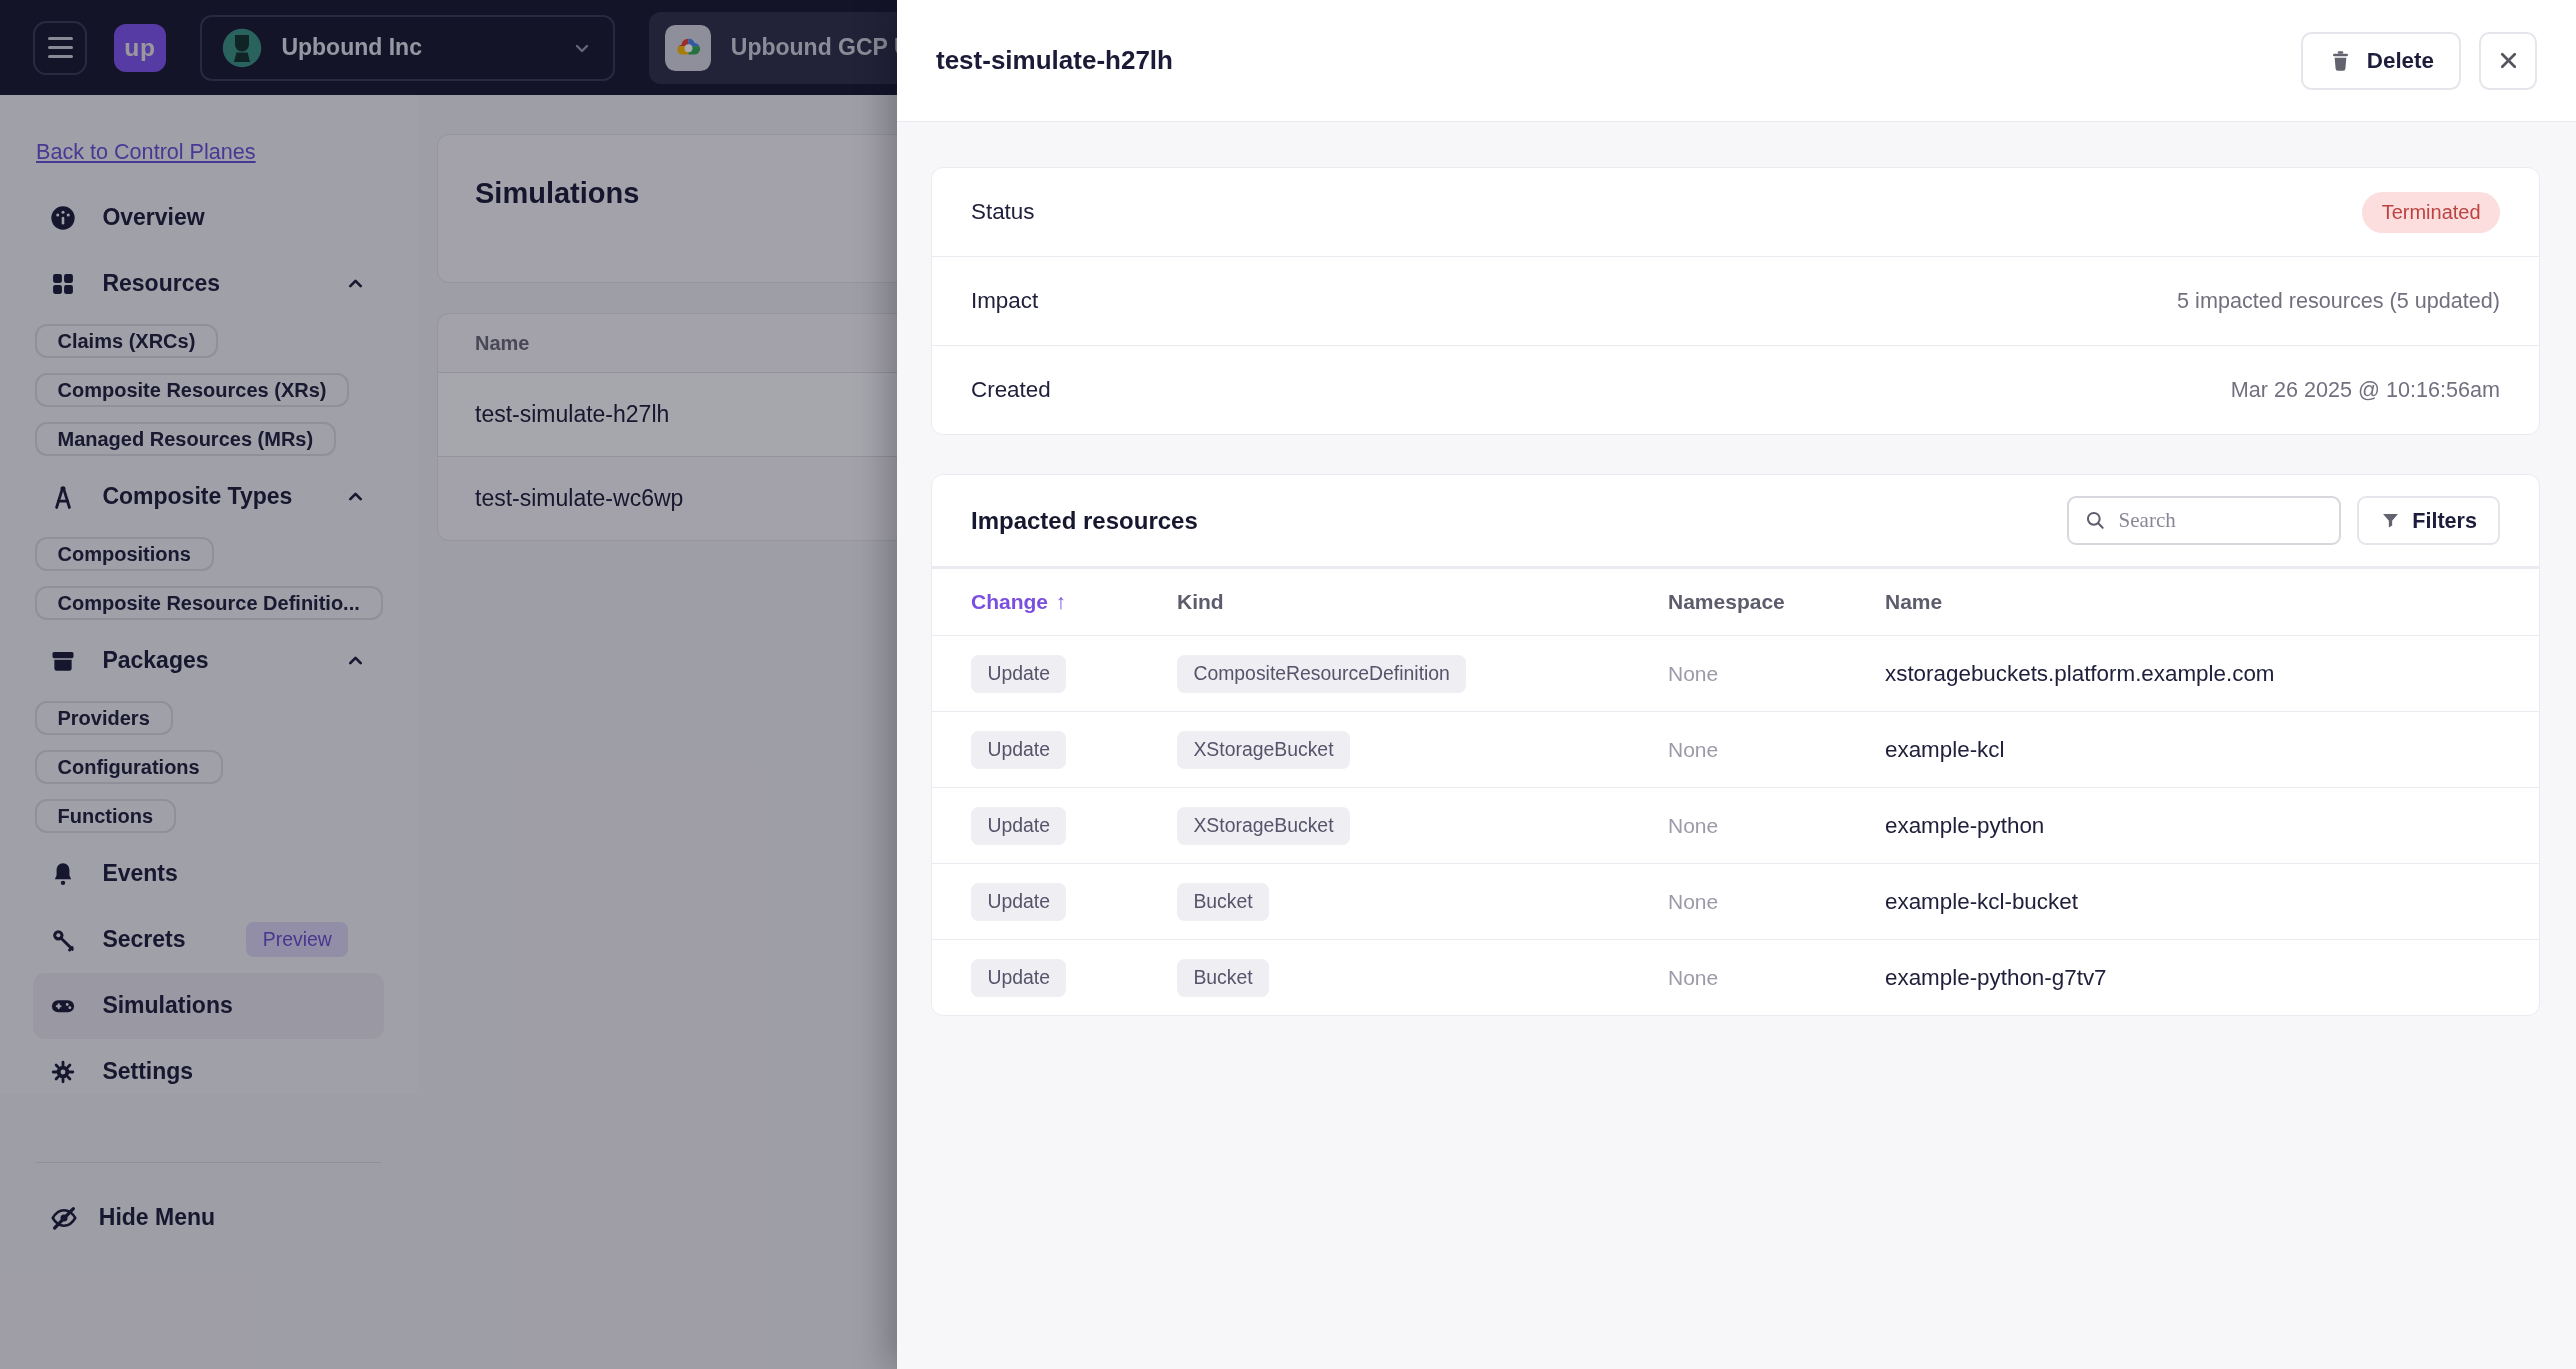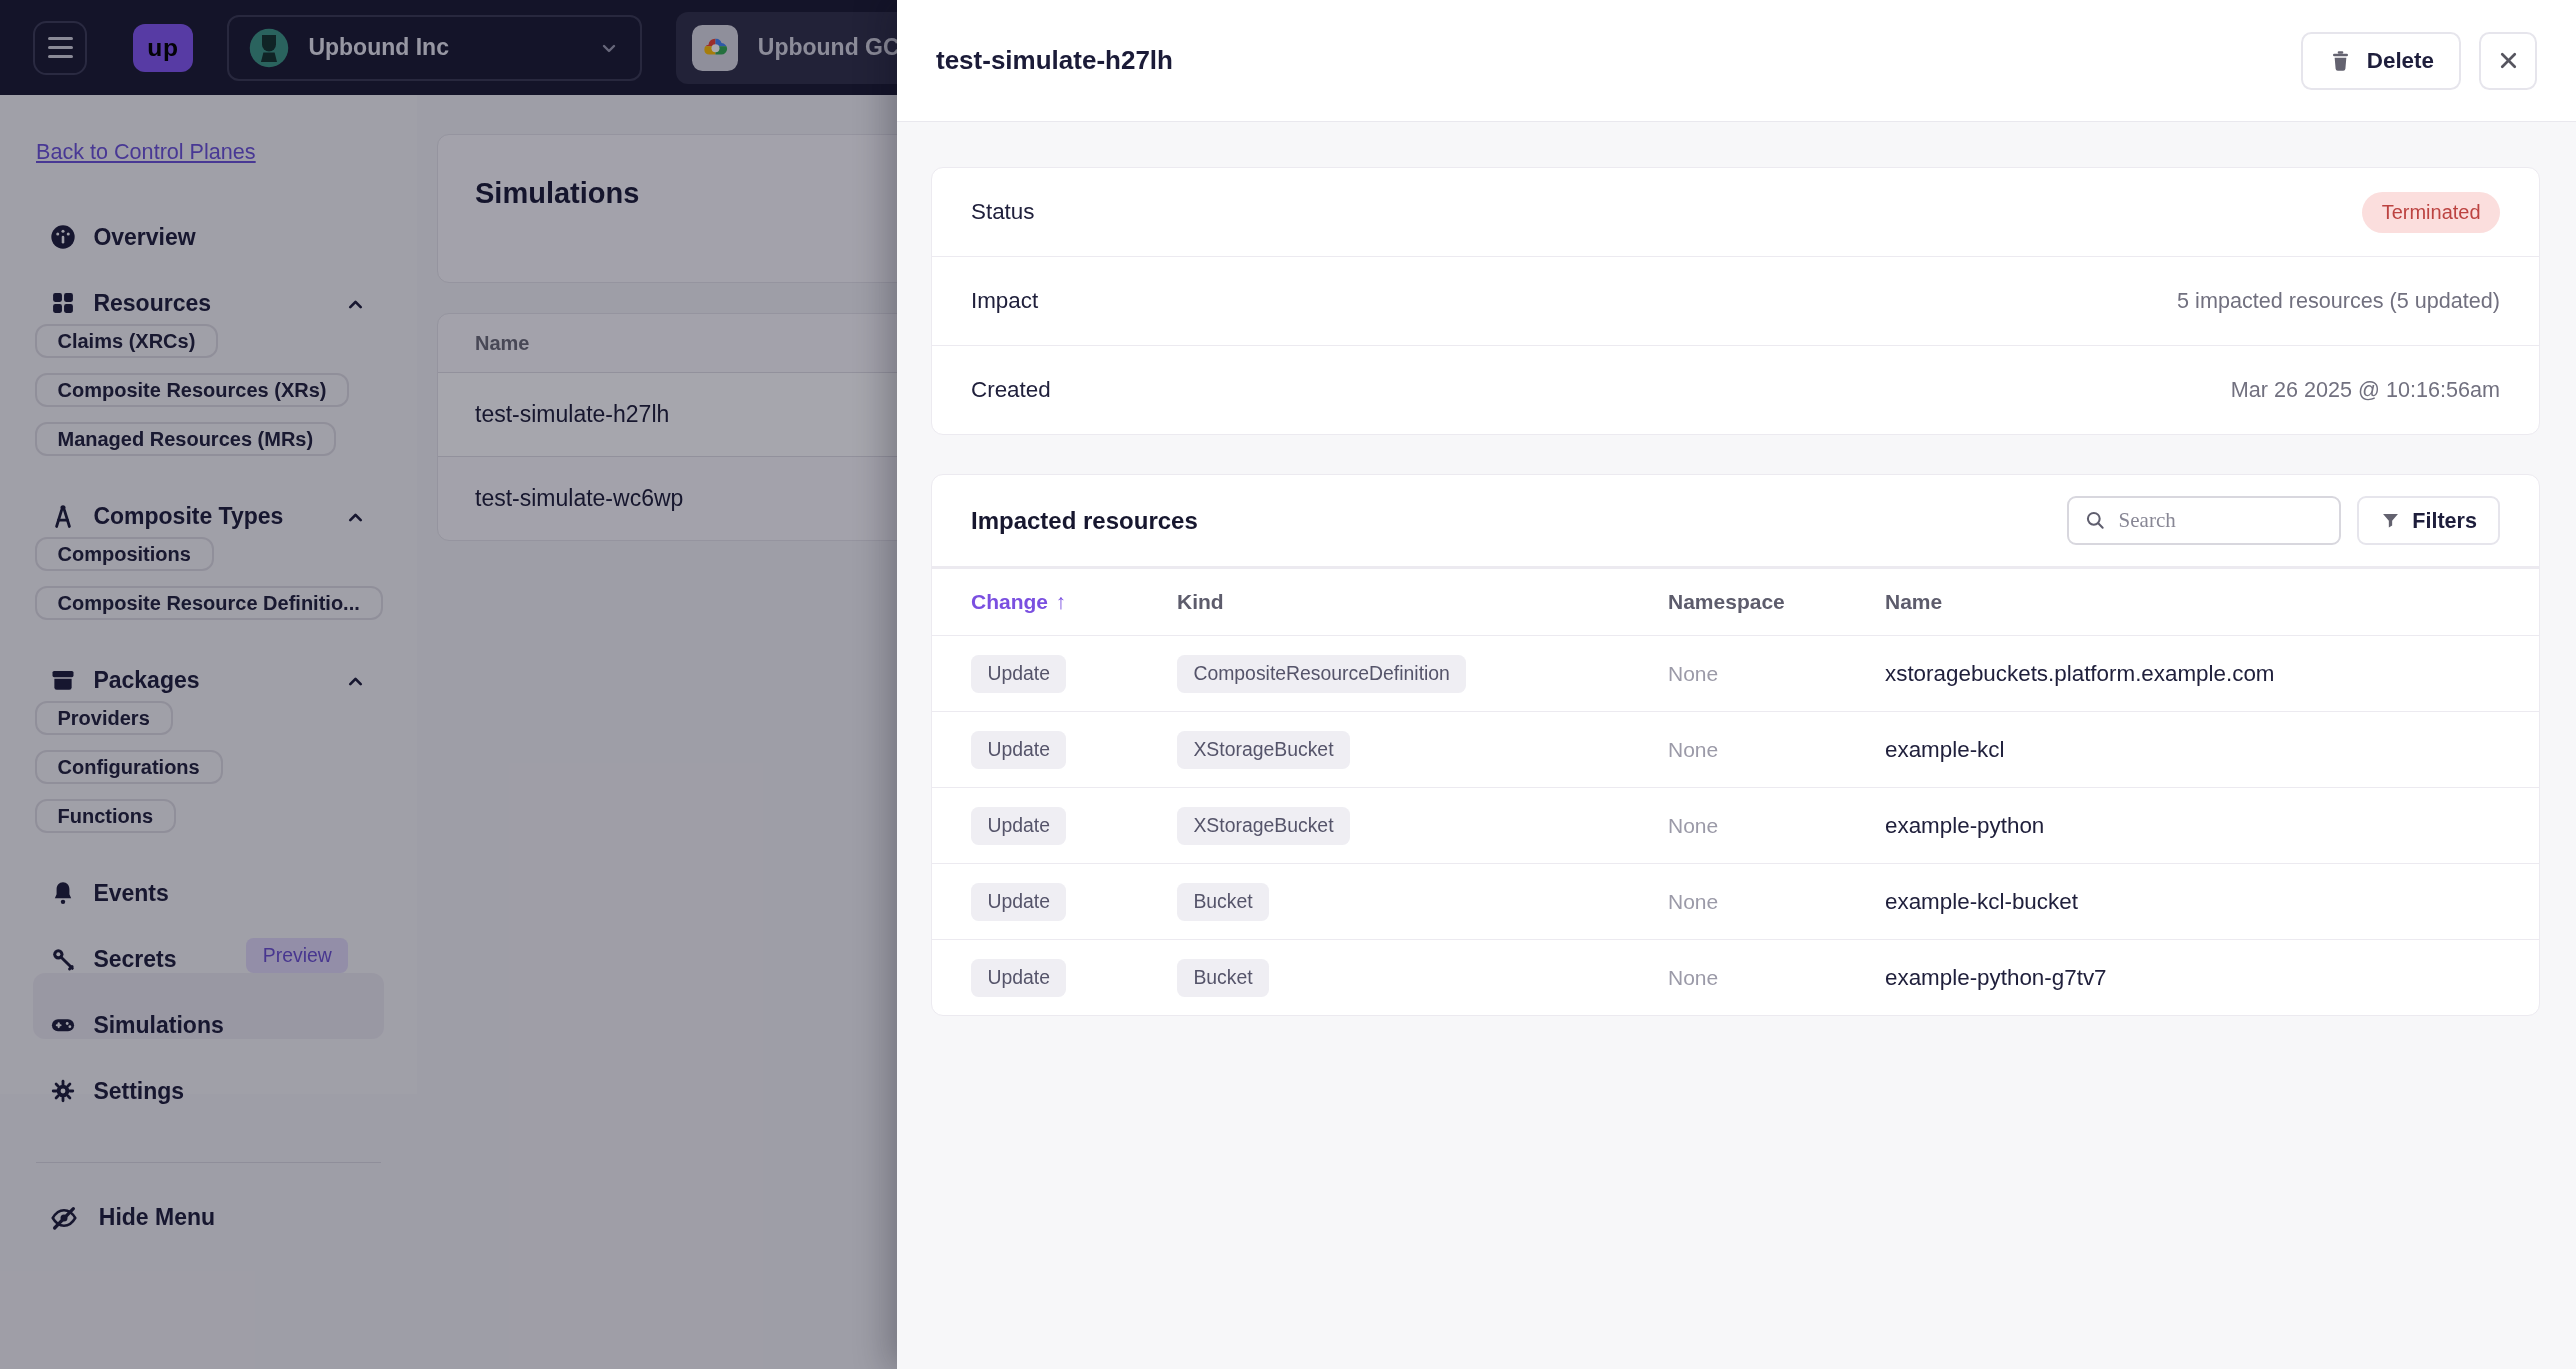--- a/index.html
+++ b/index.html
@@ -3,33 +3,33 @@
 <meta charset="utf-8">
 <style>
   html,body{margin:0;padding:0;}
   body{font-family:"Liberation Sans","DejaVu Sans",sans-serif;}
   #app{position:relative;width:2576px;height:1370px;overflow:hidden;background:#efeef4;}
 
   
   #topbar{position:absolute;left:0;top:0;width:2576px;height:95px;background:#1b1b33;display:flex;align-items:center;}
   .tb-iconbtn{width:54px;height:54px;margin-left:33px;border:2.2px solid #3c3c58;border-radius:13.4px;display:flex;flex-direction:column;justify-content:center;align-items:center;gap:6px;box-sizing:border-box;cursor:pointer;}
   .tb-iconbtn .bar{width:25px;height:3px;border-radius:1.5px;background:#d0d0dc;}
-  #logo{width:60px;height:48px;margin-left:46px;border-radius:12px;background:#8257f0;color:#000000;font-size:24.6px;font-weight:700;display:flex;align-items:center;justify-content:center;letter-spacing:0.7px;}
+  #logo{width:52px;height:48px;margin-left:27px;border-radius:12px;background:#8257f0;color:#e5e5e5;font-size:24.6px;font-weight:700;display:flex;align-items:center;justify-content:center;letter-spacing:0.7px;}
   #org-select{margin-left:34px;width:415px;height:66px;border:2.2px solid #3a3a54;border-radius:12px;display:flex;align-items:center;box-sizing:border-box;padding:0 19.4px;cursor:pointer;}
   #org-select .avatar{width:42px;height:42px;flex:0 0 42px;}
   #org-select .lbl{margin-left:18px;font-size:23px;font-weight:700;color:#e4e4ee;}
   #org-select .chev{margin-left:auto;color:#9a9ab0;display:flex;}
   #ctp-select{margin-left:34px;width:440px;height:72px;border-radius:12px;background:#30304a;display:flex;align-items:center;box-sizing:border-box;padding:0 16.4px;cursor:pointer;}
   #ctp-select .gcp-sq{width:46px;height:46px;background:#d8d8e2;border-radius:10.4px;display:flex;align-items:center;justify-content:center;}
   #ctp-select .lbl{margin-left:19.4px;font-size:23px;font-weight:700;color:#d3d3df;white-space:nowrap;overflow:hidden;}
 
   
   #sidebar{position:absolute;left:0;top:95px;width:417px;height:999px;background:#f2f1f6;box-sizing:border-box;padding:31px 33px 0 33px;}
   #back-link{display:inline-block;margin:13.4px 0 19.4px 3px;font-size:21.6px;color:#6a52d8;text-decoration:underline;cursor:pointer;}
-  .side-item{height:66px;display:flex;align-items:flex-end;gap:16px;padding:0 16.4px;border-radius:12px;cursor:pointer;}
+  .side-item{height:66px;display:flex;align-items:center;gap:25px;padding:0 16.4px;border-radius:12px;cursor:pointer;}
   .side-item.selected{background:#e7e5ef;}
   .side-item .ic{width:28px;height:28px;color:#1e1e3c;display:flex;flex:0 0 28px;}
   .side-item .lab{font-size:23px;font-weight:700;color:#20203e;}
   .side-item .chev{margin-left:auto;color:#20203e;display:flex;}
   .side-item .badge{margin-left:auto;margin-right:19.4px;background:#ddd6f6;color:#6a4fd0;font-size:19.4px;padding:6px 16.4px;border-radius:7.5px;}
   .side-pill{display:inline-block;margin:7.5px 0 7.5px 1.5px;border:2.2px solid #d9d8e0;border-radius:12px;padding:15px 21px;font-size:20px;font-weight:700;color:#22223f;cursor:pointer;background:transparent;}
   .pill-row{line-height:0;}
   #side-divider{border-top:1.5px solid #d7d6e0;margin:57px 3px 0 3px;}
   #hide-menu{display:flex;align-items:center;gap:19.4px;margin-top:40px;padding-left:16.4px;cursor:pointer;}
   #hide-menu .ic{width:30px;height:30px;color:#1e1e3c;display:flex;}

